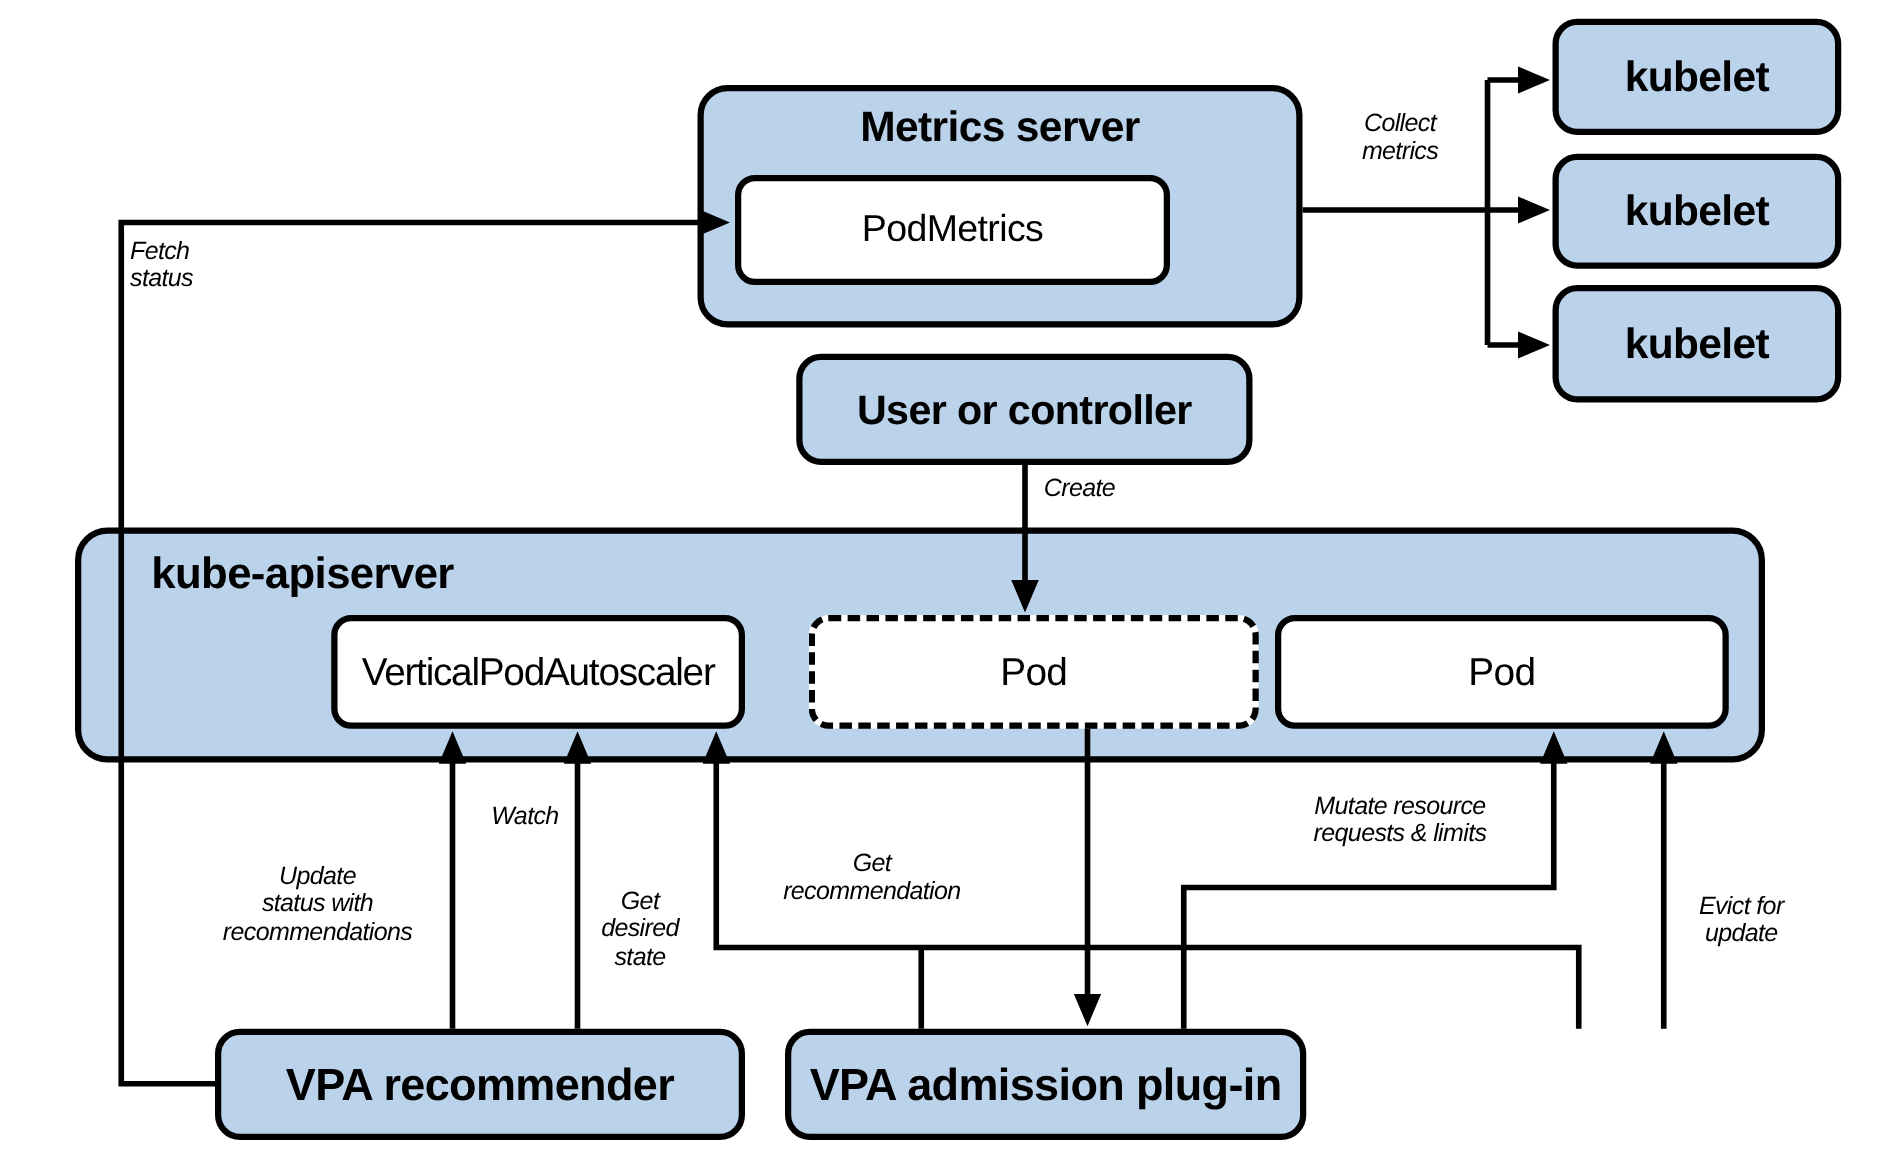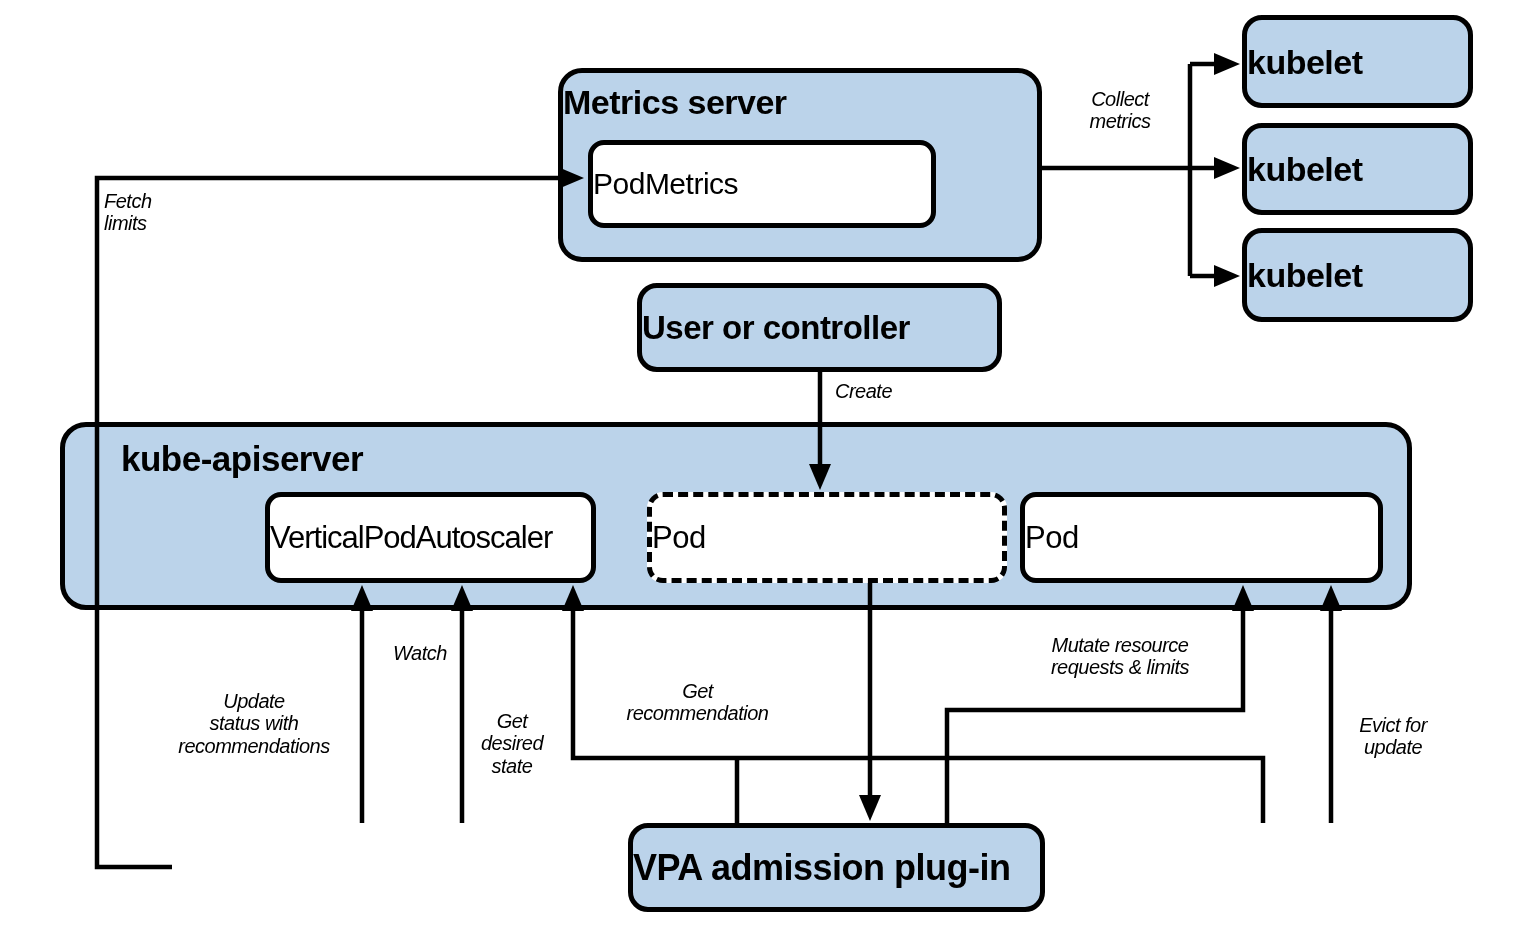--- a/index.html
+++ b/index.html
@@ -2,21 +2,21 @@
 <html><head>
 <meta charset="utf-8">
 <style>
   html,body{margin:0;padding:0;background:#fff;}
   #canvas{
     position:relative;width:1518px;height:930px;background:#fff;overflow:hidden;
     font-family:"Liberation Sans",sans-serif;color:#000;
   }
   .node{
     position:absolute;box-sizing:border-box;border:5px solid #000;
-    display:flex;align-items:center;text-align:center;
+    display:flex;align-items:center;justify-content:center;text-align:center;
   }
   .blue{background:#BBD3EA;}
   .white{background:#fff;}
   .bold{font-weight:bold;}
   .node-label{letter-spacing:-0.5px;line-height:1;}
   .edge-label{
     position:absolute;font-style:italic;font-size:20px;line-height:1.12;
     letter-spacing:-0.5px;white-space:pre-line;text-align:center;
   }
   .edge-label.left{text-align:left;}
@@ -58,20 +58,23 @@
   </div>
 
   <div class="node white" style="left:647px;top:492px;width:360px;height:91px;border-radius:16px;border-style:dashed;">
     <span class="node-label" style="font-size:31px;">Pod</span>
   </div>
 
   <div class="node white" style="left:1020px;top:492px;width:363px;height:91px;border-radius:16px;">
     <span class="node-label" style="font-size:31px;">Pod</span>
   </div>
 
+  <div class="node blue" style="left:172px;top:823px;width:424px;height:89px;border-radius:20px;">
+    <span class="node-label bold" style="font-size:36px;">VPA recommender</span>
+  </div>
   <div class="node blue" style="left:618px;top:823px;width:417px;height:89px;border-radius:20px;margin-left:10px;">
     <span class="node-label bold" style="font-size:36px;">VPA admission plug-in</span>
   </div>
 
   <svg class="wires" width="1518" height="930" viewBox="0 0 1518 930">
     <defs>
       <marker id="arrow" viewBox="0 0 26 22" markerWidth="26" markerHeight="22" refX="2" refY="11" orient="auto" markerUnits="userSpaceOnUse">
         <path d="M0,0 L26,11 L0,22 Z" style="fill:#000;stroke:none;"></path>
       </marker>
     </defs>
@@ -92,21 +95,21 @@
     <path d="M737,823 L737,758 M1263,823 L1263,758 L573,758 L573,609" marker-end="url(#arrow)"></path>
 
     <path d="M870,583 L870,797" marker-end="url(#arrow)"></path>
 
     <path d="M947,823 L947,710 L1243,710 L1243,609" marker-end="url(#arrow)"></path>
 
     <path d="M1331,823 L1331,609" marker-end="url(#arrow)"></path>
   </svg>
 
   <div class="edge-label left" style="left:104px;top:190px;width:110px;">Fetch
-limits</div>
+status</div>
 
   <div class="edge-label" style="left:1062px;top:88px;width:116px;">Collect
 metrics</div>
 
   <div class="edge-label left" style="left:835px;top:380px;width:110px;">Create</div>
 
   <div class="edge-label" style="left:150px;top:690px;width:208px;">Update
 status with
 recommendations</div>
 

